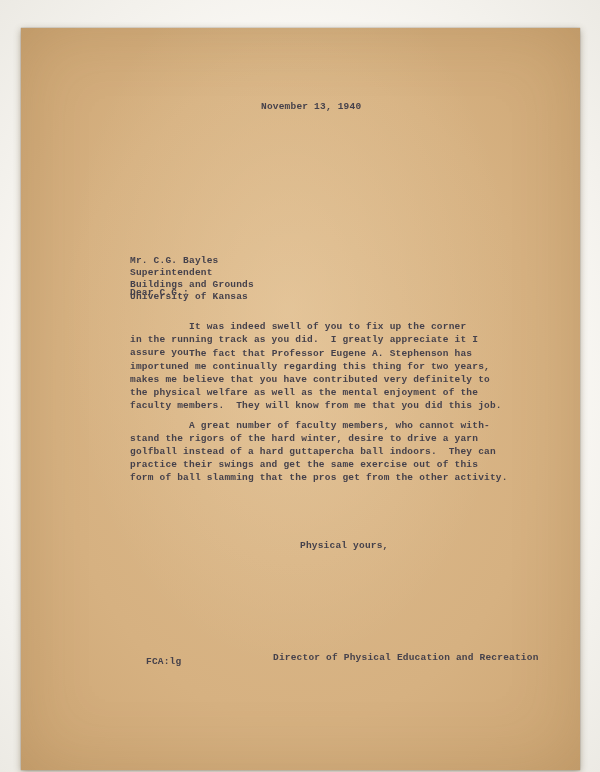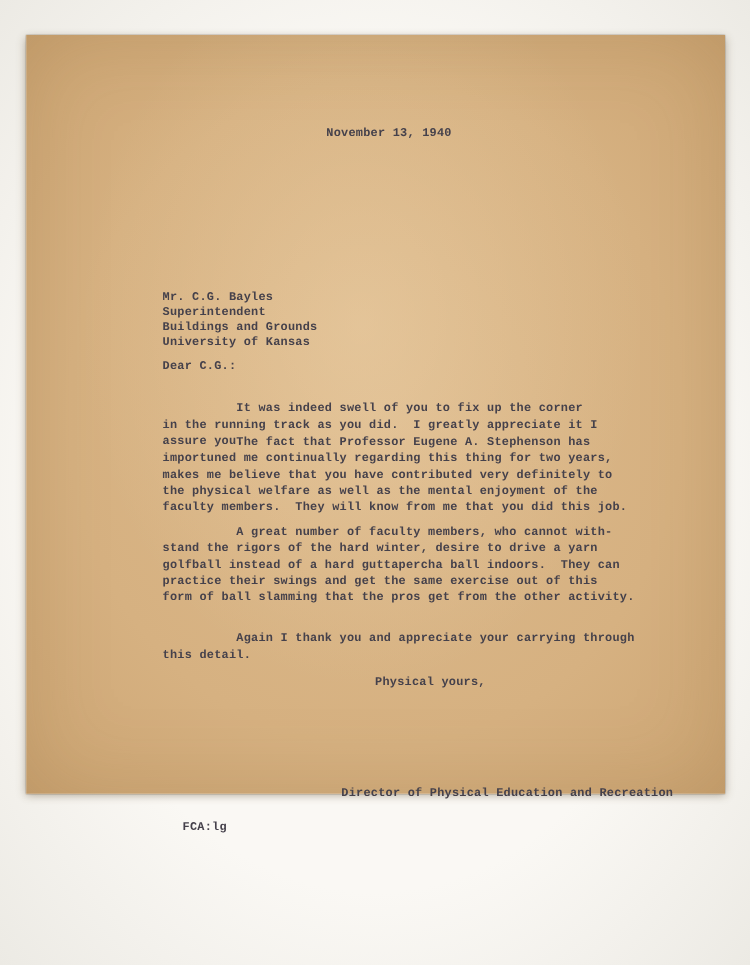--- a/index.html
+++ b/index.html
@@ -17,21 +17,21 @@
   .scan-bg {
     position: absolute;
     inset: 0;
     background: radial-gradient(ellipse at 50% 50%, #faf8f4 60%, #eceae4 100%);
   }
   .paper {
     position: absolute;
     left: 21px;
     top: 28px;
     width: 559px;
-    height: 607px;
+    height: 742px;
     background:
       radial-gradient(ellipse at 48% 38%, rgba(255,235,200,0.25) 0%, rgba(0,0,0,0) 55%),
       radial-gradient(ellipse at 50% 50%, #dcb98b 0%, #d6b181 62%, #cda674 100%);
     box-shadow:
       0 2px 7px rgba(90, 70, 40, 0.45),
       0 0 1px rgba(60, 45, 25, 0.6),
       inset 0 0 70px rgba(125, 92, 45, 0.20);
   }
   .txt {
     position: absolute;
@@ -46,20 +46,21 @@
   .signature .txt-line {
     white-space: pre;
   }
   .block-lines {
     position: absolute;
     color: #45414b;
     font-weight: bold;
     font-size: 9.5px;
     line-height: 12px;
     letter-spacing: 0.2px;
+    margin-top: 23px;
   }
 </style>
 </head>
 <body>
 
 <div class="scan-bg">
   <div class="paper">
 
     <div class="txt" style="left:240px; top:72px;">November 13, 1940</div>
 
@@ -81,22 +82,20 @@
 makes me believe that you have contributed very definitely to
 the physical welfare as well as the mental enjoyment of the
 faculty members.  They will know from me that you did this job.</div>
 
     <div class="txt" style="left:109px; top:391px; width:385px;">          A great number of faculty members, who cannot with-
 stand the rigors of the hard winter, desire to drive a yarn
 golfball instead of a hard guttapercha ball indoors.  They can
 practice their swings and get the same exercise out of this
 form of ball slamming that the pros get from the other activity.</div>
 
-    <div class="txt" style="left:109px; top:476px; width:380px;">          Again I thank you and appreciate your carrying through
-this detail.</div>
 
     <div class="txt" style="left:279px; top:511px;">Physical yours,</div>
 
     <div class="block-lines signature" style="left:252px; top:601px;">
       <div class="txt-line">Director of Physical Education and Recreation</div>
     </div>
 
     <div class="txt" style="left:109px; top:627px;padding-left:16px;">FCA:lg</div>
 
   </div>

